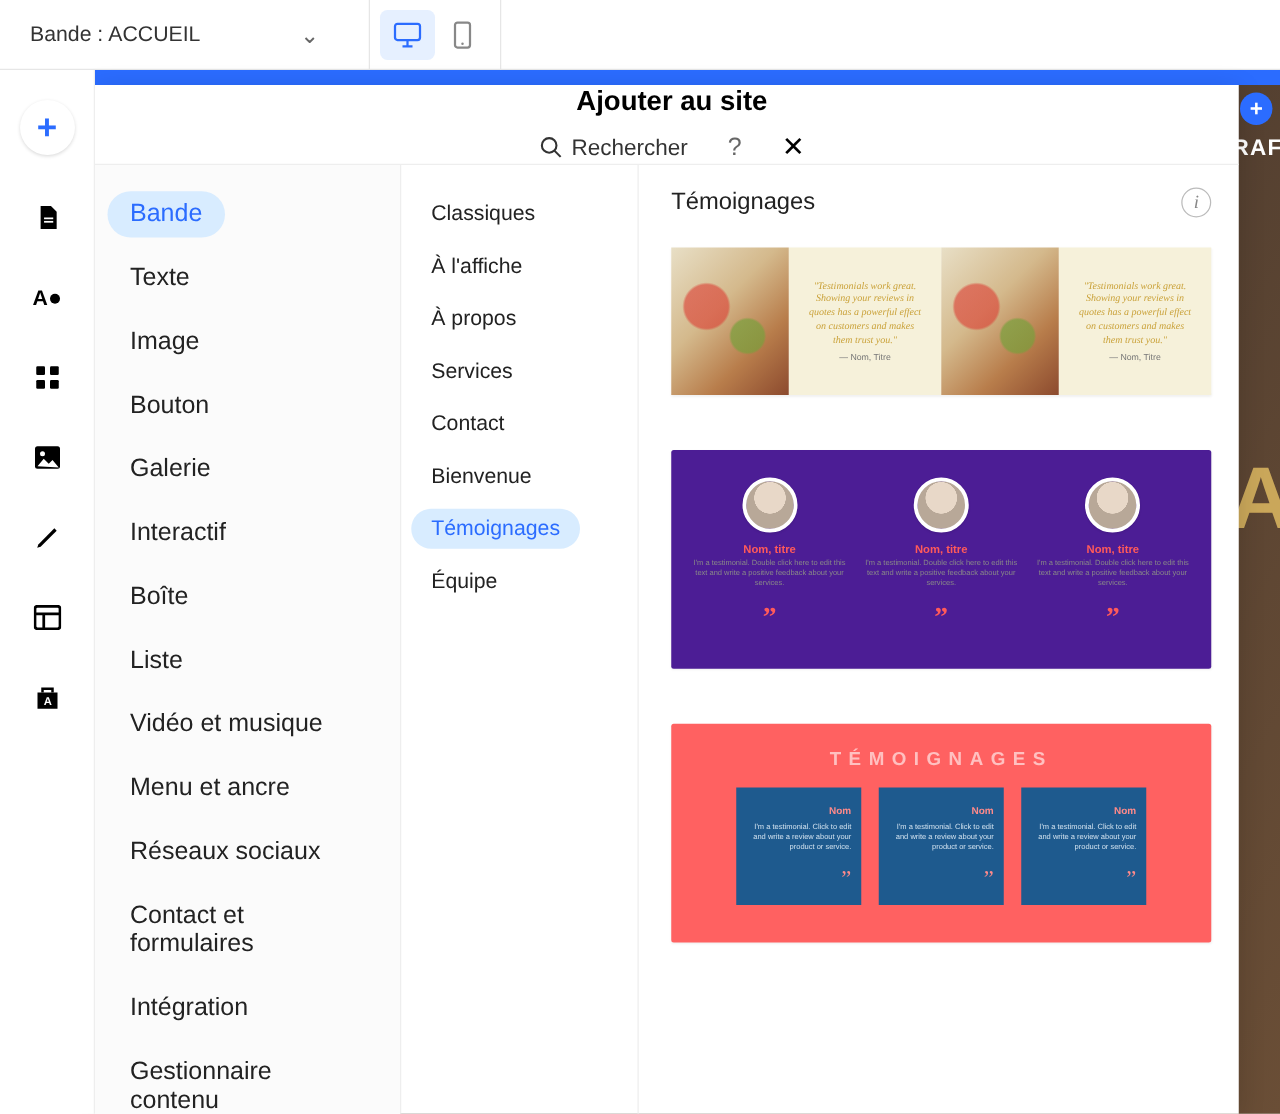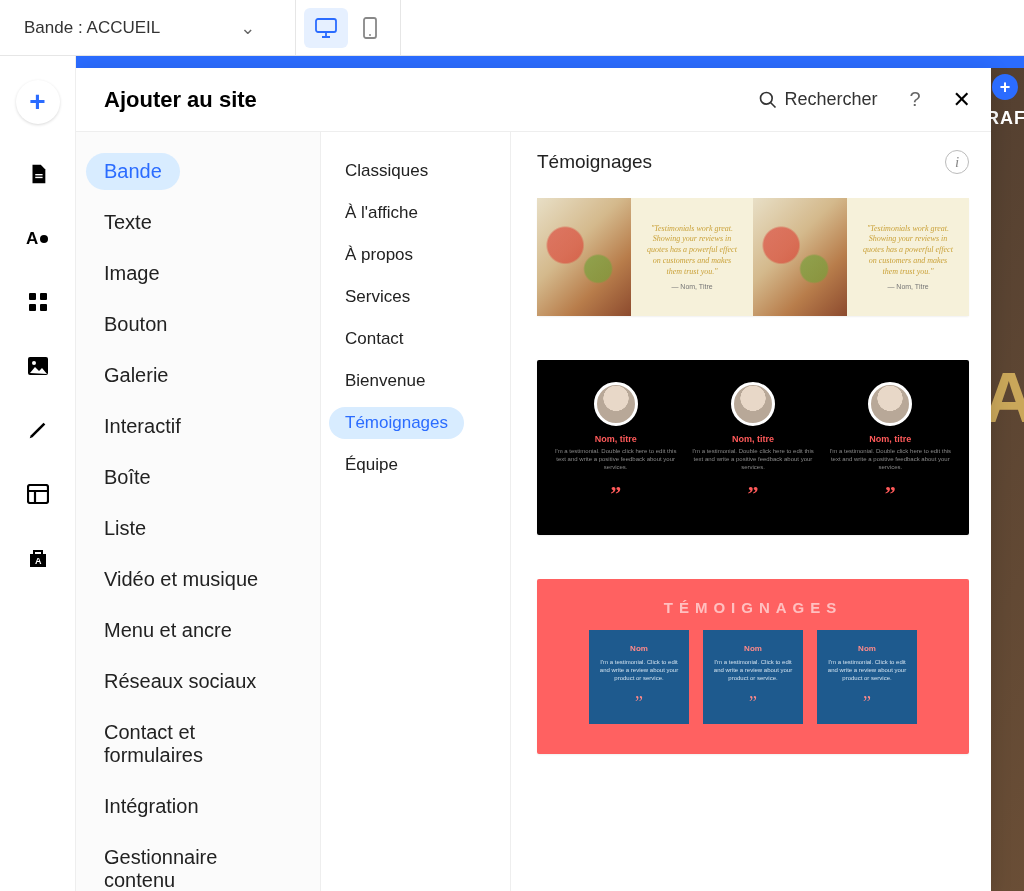--- a/index.html
+++ b/index.html
@@ -25,21 +25,21 @@
   .ribbon { position:absolute; left:76px; right:0; top:56px; height:12px; background:#2b6cff; z-index:2; }
 
   
   .canvas-bg { position:absolute; left:76px; right:0; top:68px; bottom:0; background: linear-gradient(120deg,#2a2421 0%, #4b3a2e 50%, #6a4e36 100%); z-index:1; overflow:hidden;}
   .canvas-bg .gold { position:absolute; right:-10px; top:290px; font-size:70px; font-weight:700; color:#caa75a; }
   .canvas-bg .raf { position:absolute; right:-2px; top:40px; font-size:18px; font-weight:700; color:#fff; letter-spacing:1px;}
   .fab-plus { position:absolute; right:6px; top:74px; width:26px; height:26px; border-radius:50%; background:#2b6cff; color:#fff; display:flex; align-items:center; justify-content:center; font-weight:700; font-size:18px; z-index:4; cursor:pointer;}
 
   
   .panel { position:absolute; left:76px; top:68px; width:915px; bottom:0; background:#fff; border-radius:0 0 0 0; box-shadow:0 4px 20px rgba(0,0,0,.15); z-index:3; display:flex; flex-direction:column; }
-  .panel-header { height:64px; display:flex; align-items:center; justify-content:space-between; padding:0 20px 0 28px; border-bottom:1px solid #eee; }
+  .panel-header { height:64px; display:flex; align-items:center; justify-content:space-between; padding:0 20px 0 28px; border-bottom:1px solid #eee;flex-direction:column; }
   .panel-title { font-size:22px; font-weight:700; }
   .panel-actions { display:flex; align-items:center; gap:32px; }
   .search-wrap { display:flex; align-items:center; gap:6px; font-size:18px; color:#333; cursor:pointer;}
   .help-ic { font-size:20px; color:#666; cursor:pointer;}
   .close-ic { font-size:22px; cursor:pointer;}
 
   .panel-body { flex:1; display:flex; overflow:hidden; }
 
   
   .col1 { width:245px; border-right:1px solid #eee; padding:14px 0 14px 0; overflow-y:auto; background:#fbfbfb;}
@@ -64,32 +64,32 @@
   
   .tpl1 { height:118px; display:flex; }
   .tpl1 .cell { flex:1; display:flex; align-items:center; justify-content:center; }
   .food { background: linear-gradient(135deg,#e8dfc6 0%, #d4b98c 40%, #b87d4b 70%, #8c4a2e 100%); position:relative;}
   .food::after{content:""; position:absolute; inset:0; background: radial-gradient(circle at 30% 40%, rgba(220,60,50,.6) 0 18%, transparent 20%), radial-gradient(circle at 65% 60%, rgba(120,160,60,.7) 0 14%, transparent 16%);}
   .quote-cell { background:#f6f1da; flex-direction:column; padding:10px 14px;}
   .quote-cell .q { font-family:Georgia,serif; font-style:italic; color:#caa23a; font-size:8px; text-align:center; line-height:1.35;}
   .quote-cell .sig { font-size:7px; color:#777; margin-top:6px;}
 
   
-  .tpl2 { background:#000000; padding:22px 10px 28px; display:flex; justify-content:space-around;}
+  .tpl2 { background:#4c1d95; padding:22px 10px 28px; display:flex; justify-content:space-around;}
   .person { text-align:center; width:130px;}
   .avatar { width:44px; height:44px; border-radius:50%; background:#ddd; margin:0 auto 8px; background: radial-gradient(circle at 50% 35%, #e8d8c8 0 40%, #b8a898 41% 100%); border:3px solid #fff; box-shadow:0 1px 2px rgba(0,0,0,.1);}
   .pname { color:#ff5a5a; font-size:9px; font-weight:600; margin-bottom:4px;}
   .ptext { font-size:6px; color:#888; line-height:1.3; margin-bottom:10px;}
   .pquote { color:#ff5a5a; font-size:22px; font-family:Georgia,serif; font-weight:700;}
 
   
   .tpl3 { background:#ff6161; padding:20px 18px 30px; }
   .tpl3 h4 { text-align:center; color:rgba(255,255,255,.6); letter-spacing:6px; font-size:15px; font-weight:700; margin-bottom:14px;}
   .cards { display:flex; justify-content:center; gap:14px;}
-  .card { width:100px; background:#1e5a8e; padding:14px 8px 10px; text-align:center;}
+  .card { width:100px; background:#1e5a8e; padding:14px 8px 10px; text-align:right;}
   .card .cn { color:#ff8a8a; font-size:8px; font-weight:700; margin-bottom:6px;}
   .card .ct { color:#cfe0ee; font-size:6px; line-height:1.3; margin-bottom:10px;}
   .card .cq { color:#ff8a8a; font-size:18px; font-family:Georgia,serif;}
 
   
   .col1::-webkit-scrollbar, .col3::-webkit-scrollbar { width:8px;}
   .col1::-webkit-scrollbar-thumb, .col3::-webkit-scrollbar-thumb { background:#ddd; border-radius:4px;}
 </style>
 </head>
 <body>

